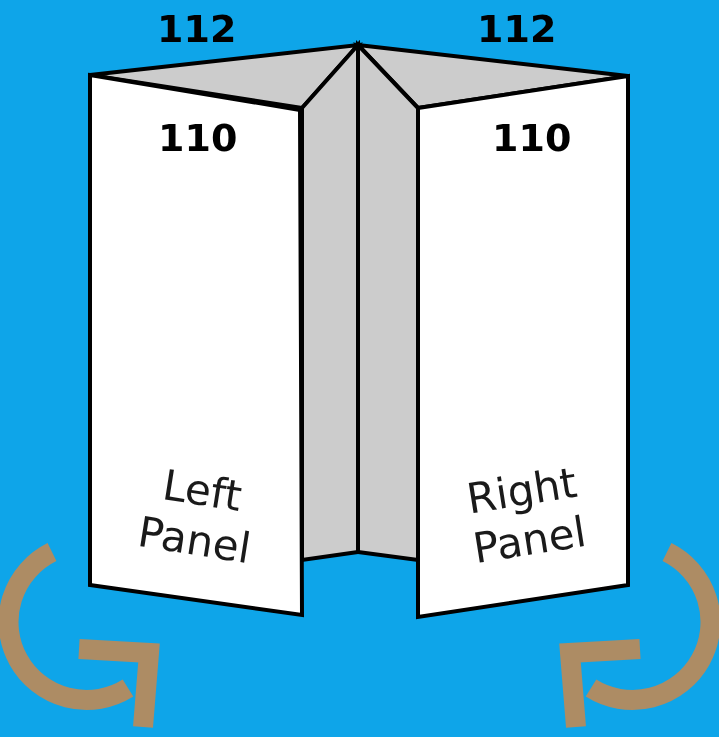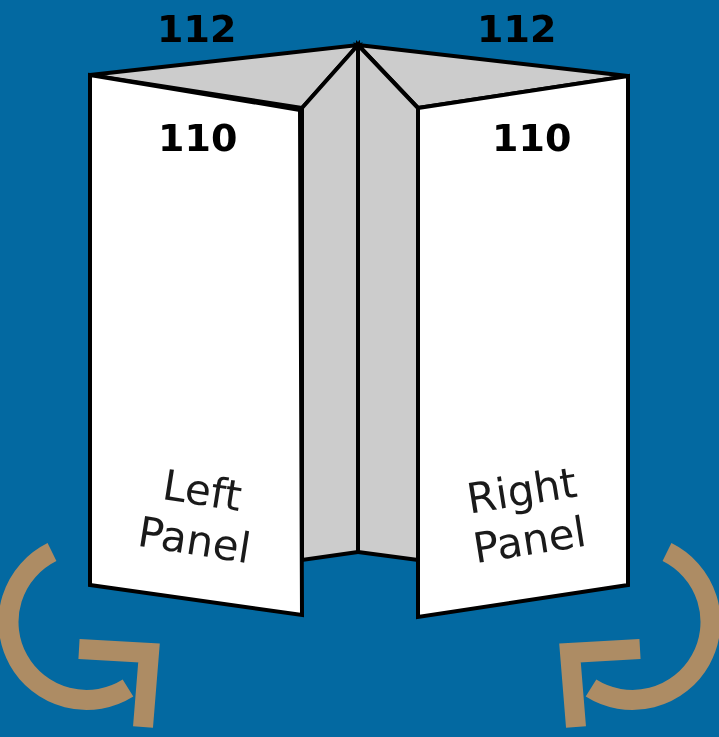--- a/index.html
+++ b/index.html
@@ -11,21 +11,21 @@
   body {
     width: 719px;
     height: 737px;
     font-family: "DejaVu Sans", "Liberation Sans", sans-serif;
     overflow: hidden;
   }
   #diagram-root {
     position: relative;
     width: 719px;
     height: 737px;
-    background: #0369a1;
+    background: #0ea5e9;
   }
   #diagram-svg {
     position: absolute;
     left: 0;
     top: 0;
     width: 719px;
     height: 737px;
     display: block;
   }
   .ref-num {

